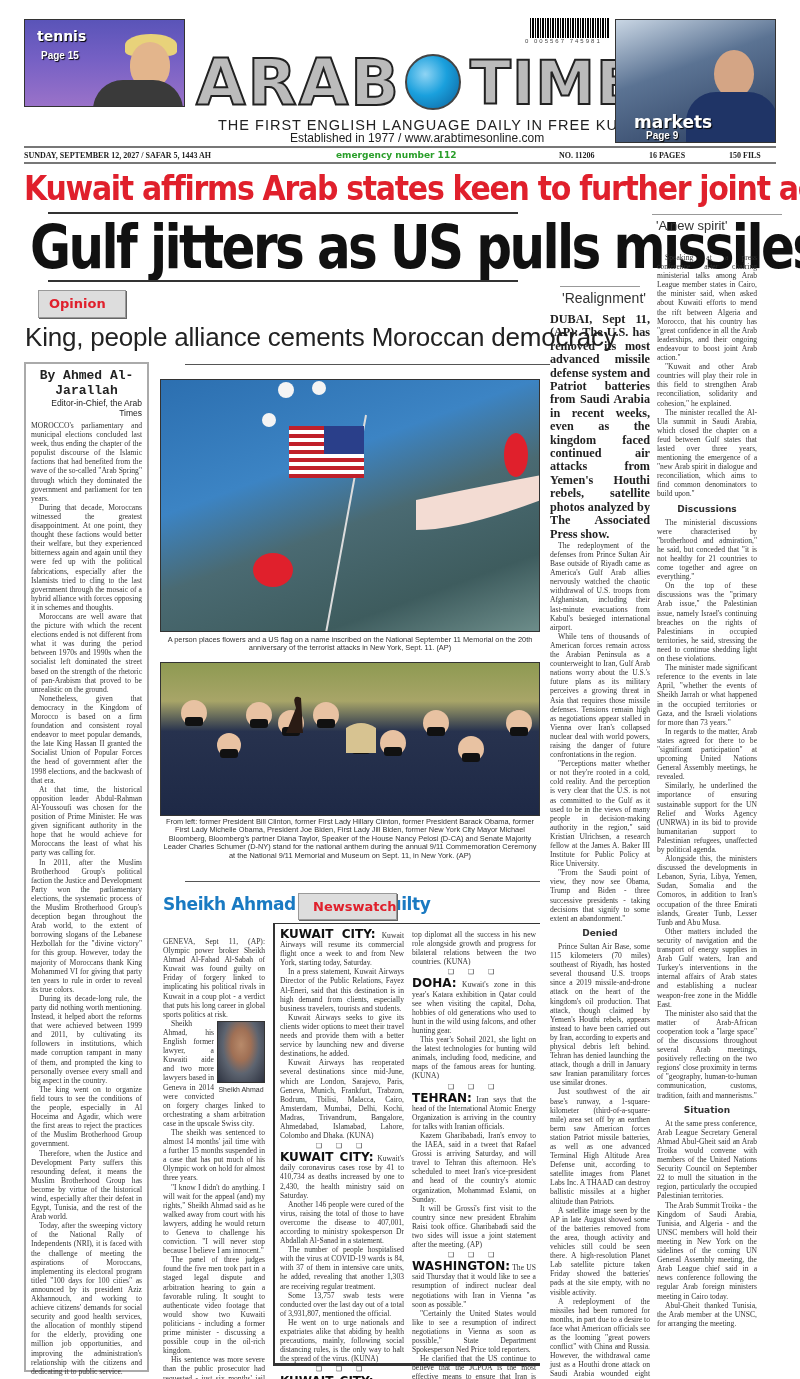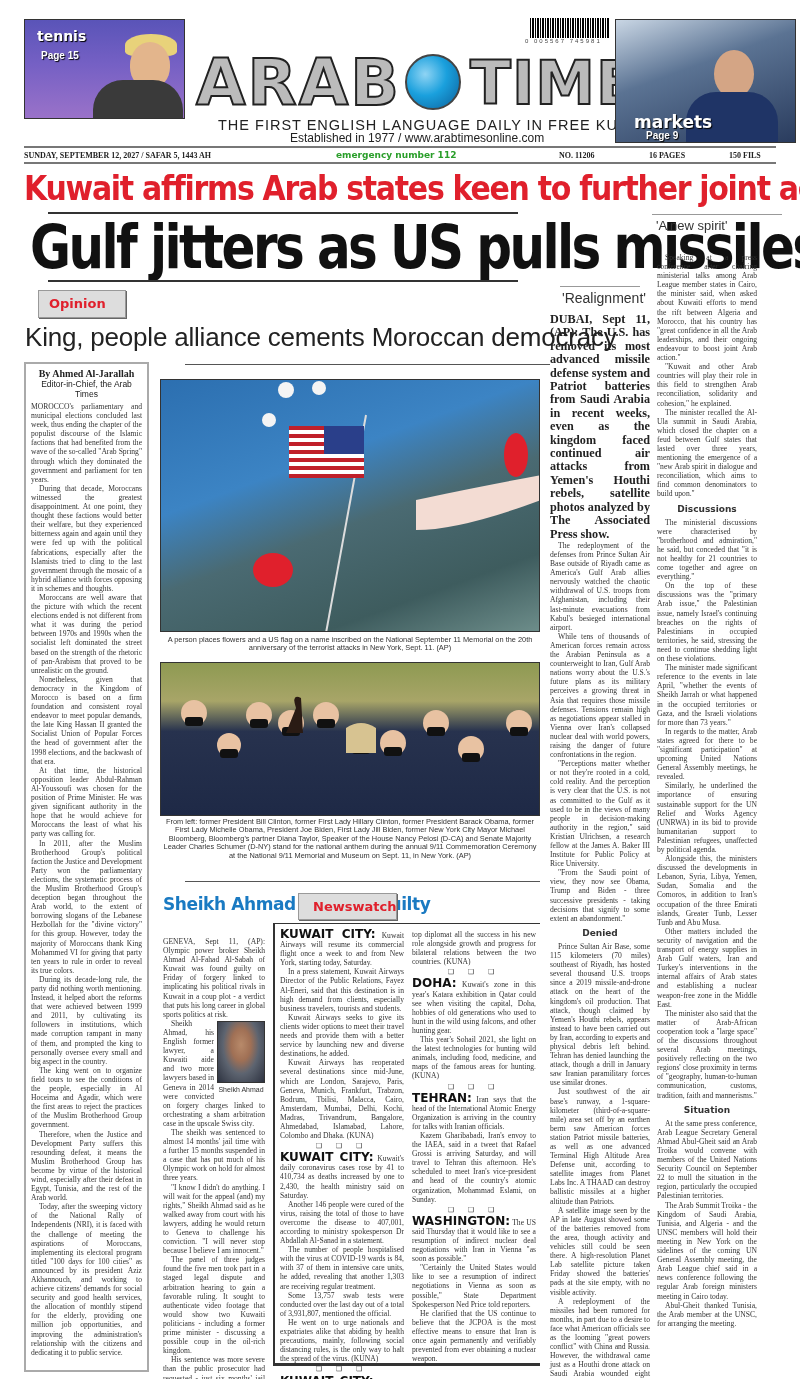--- a/index.html
+++ b/index.html
@@ -1,20 +1,20 @@
 <!DOCTYPE html>
 <html><head>
 <meta charset="utf-8">
 <style>
 *{box-sizing:border-box;margin:0;padding:0}
 body{width:800px;height:1379px;background:#fff;font-family:"Liberation Serif",serif;color:#222;position:relative;overflow:hidden}
 
 .promo{position:absolute;border:1px solid #333;overflow:hidden}
-.promo-tennis{left:24px;top:19px;width:161px;height:100px;background:linear-gradient(180deg,#5a54b8 0%,#7560c4 45%,#9a72c9 100%)}
-.promo-markets{left:615px;top:19px;width:181px;height:124px;background:linear-gradient(160deg,#c9d6e4 0%,#5b7393 40%,#2a3c5e 100%)}
+.promo-tennis{left:24px;top:19px;width:161px;height:88px;background:linear-gradient(180deg,#5a54b8 0%,#7560c4 45%,#9a72c9 100%)}
+.promo-markets{left:615px;top:19px;width:161px;height:124px;background:linear-gradient(160deg,#c9d6e4 0%,#5b7393 40%,#2a3c5e 100%)}
 .promo-title{position:absolute;font-family:"DejaVu Sans",sans-serif;font-weight:bold;color:#fff;text-shadow:1px 1px 1px #000}
 .promo-page{position:absolute;font-family:"Liberation Sans",sans-serif;font-weight:bold;font-size:10px;color:#fff;text-shadow:1px 1px 1px #000}
 .player-head{position:absolute;left:105px;top:22px;width:40px;height:46px;border-radius:50% 50% 45% 45%;background:#e3b58c}
 .player-hair{position:absolute;left:100px;top:14px;width:52px;height:22px;border-radius:50% 50% 20% 20%;background:#e8d27a}
 .player-body{position:absolute;left:68px;top:60px;width:90px;height:64px;border-radius:30px 30px 0 0;background:#3a3a3a}
 .ball{position:absolute;left:40px;top:112px;width:16px;height:14px;border-radius:50%;background:#f2f0b8}
 .trader-head{position:absolute;left:98px;top:30px;width:40px;height:48px;border-radius:50%;background:#d4a585}
 .trader-body{position:absolute;left:70px;top:72px;width:92px;height:54px;border-radius:30px 30px 0 0;background:#1f3466}
 .masthead{position:absolute;left:192px;top:48px;width:418px;height:70px}
 .mast-word{position:absolute;top:0;font-family:"DejaVu Sans",sans-serif;font-weight:bold;font-size:64px;letter-spacing:2px;color:#bbb;-webkit-text-stroke:2px #222;line-height:70px}
@@ -31,22 +31,22 @@
 .rule{position:absolute;background:#333;height:2px}
 .main-head{position:absolute;left:30px;top:213px;font-family:"DejaVu Sans",sans-serif;font-weight:bold;font-size:50px;color:#111;letter-spacing:-2.6px;transform:scaleY(1.2);transform-origin:top left;white-space:nowrap}
 .sub-head{position:absolute;font-family:"Liberation Sans",sans-serif;font-size:15px;color:#333}
 .label-box{position:absolute;background:#ddd;border:1px solid #999;box-shadow:1px 1px 0 #666;font-family:"DejaVu Sans",sans-serif;font-weight:bold;color:#e0202c;padding-left:10px}
 .op-title{position:absolute;left:25px;top:322px;font-family:"Liberation Sans",sans-serif;font-size:26px;color:#222;white-space:nowrap;letter-spacing:-0.2px}
 
 .col-text{position:absolute;font-size:7.6px;line-height:9.1px;text-align:justify;color:#333}
 .col-text p{text-indent:8px}
 .col-text .sec{text-align:center;font-family:"DejaVu Sans",sans-serif;font-weight:bold;font-size:9px;margin:6px 0 4px;text-indent:0}
 .op-box{position:absolute;left:24px;top:362px;width:125px;height:1010px;border:2px solid #aaa;padding:4px 5px}
-.op-byline{text-align:center;font-family:Liberation Serif, serif;font-weight:bold;font-size:10px;color:#222}
-.op-role{text-align:center;font-family:"Liberation Sans",sans-serif;font-size:8.5px;color:#222;margin-bottom:3px}
+.op-byline{text-align:center;font-family:Liberation Mono, monospace;font-weight:bold;font-size:13px;color:#222}
+.op-role{text-align:right;font-family:"Liberation Sans",sans-serif;font-size:8.5px;color:#222;margin-bottom:3px}
 .photo{position:absolute;overflow:hidden;border:1px solid #333}
 .caption{position:absolute;font-family:"Liberation Sans",sans-serif;font-size:7.4px;line-height:8.4px;text-align:center;color:#333}
 .lead{font-family:"Liberation Serif",serif;font-weight:bold;font-size:12.2px;line-height:13.4px;color:#222;text-align:justify}
 .nw-box{position:absolute;left:273px;top:923px;width:267px;height:443px;border-left:2px solid #333;border-bottom:3px solid #333;border-top:1px solid #333}
 .sq{text-align:center;font-size:7px;margin:2px 0;text-indent:0!important;letter-spacing:6px}
 .place{font-family:"DejaVu Sans",sans-serif;font-weight:bold;font-size:12px;color:#111}
 .sheikh-head{position:absolute;left:163px;top:894px;font-family:"DejaVu Sans",sans-serif;font-weight:bold;font-size:17px;line-height:20px;color:#1a7ac2;letter-spacing:-0.4px}
 </style>
 </head>
 <body>
@@ -241,17 +241,18 @@
     <p style="text-indent: 0px;"><span class="place">KUWAIT CITY:</span> Kuwait's Foreign Minister and State Minister for Cabinet Affairs Sheikh Dr Ahmad Nasser Al-Mohammad Al-Sabah congratulated on Friday Lebanon's newly-appointed Foreign Minister Dr Abdallah Bouhabib on his new post.</p>
   </div>
 <div class="col-text" id="nw-col2" style="left:412px;top:930px;width:124px">
     <p style="text-indent: 0px;">top diplomat all the success in his new role alongside growth and progress for bilateral relations between the two countries. (KUNA)</p>
     <p class="sq">❏ ❏ ❏</p>
     <p style="text-indent: 0px;"><span class="place">DOHA:</span> Kuwait's zone in this year's Katara exhibition in Qatar could see when visiting the capital, Doha, hobbies of old generations who used to hunt in the wild using falcons, and other hunting gear.</p>
     <p>This year's Sohail 2021, she light on the latest technologies for hunting wild animals, including food, medicine, and maps of the famous areas for hunting. (KUNA)</p>
     <p class="sq">❏ ❏ ❏</p>
     <p style="text-indent: 0px;"><span class="place">TEHRAN:</span> Iran says that the head of the International Atomic Energy Organization is arriving in the country for talks with Iranian officials.</p>
     <p>Kazem Gharibabadi, Iran's envoy to the IAEA, said in a tweet that Rafael Grossi is arriving Saturday, and will travel to Tehran this afternoon. He's scheduled to meet Iran's vice-president and head of the country's atomic organization, Mohammad Eslami, on Sunday.</p>
+    <p>It will be Grossi's first visit to the country since new president Ebrahim Raisi took office. Gharibabadi said the two sides will issue a joint statement after the meeting. (AP)</p>
     <p class="sq">❏ ❏ ❏</p>
     <p style="text-indent: 0px;"><span class="place">WASHINGTON:</span> The US said Thursday that it would like to see a resumption of indirect nuclear deal negotiations with Iran in Vienna "as soon as possible."</p>
     <p>"Certainly the United States would like to see a resumption of indirect negotiations in Vienna as soon as possible," State Department Spokesperson Ned Price told reporters.</p>
     <p>He clarified that the US continue to believe that the JCPOA is the most effective means to ensure that Iran is once again permanently and verifiably prevented from ever obtaining a nuclear weapon.</p>
   </div>
 
 </body></html>

